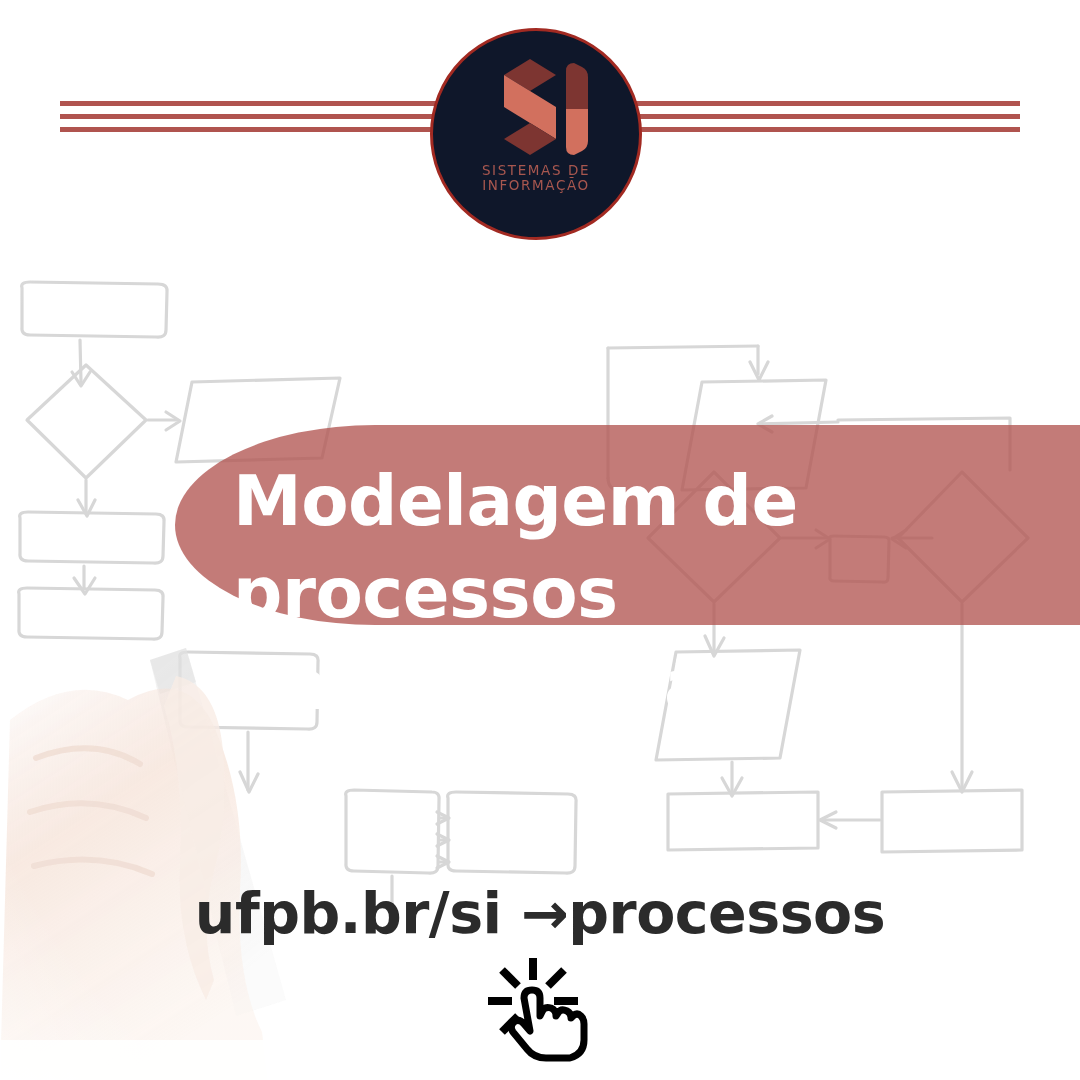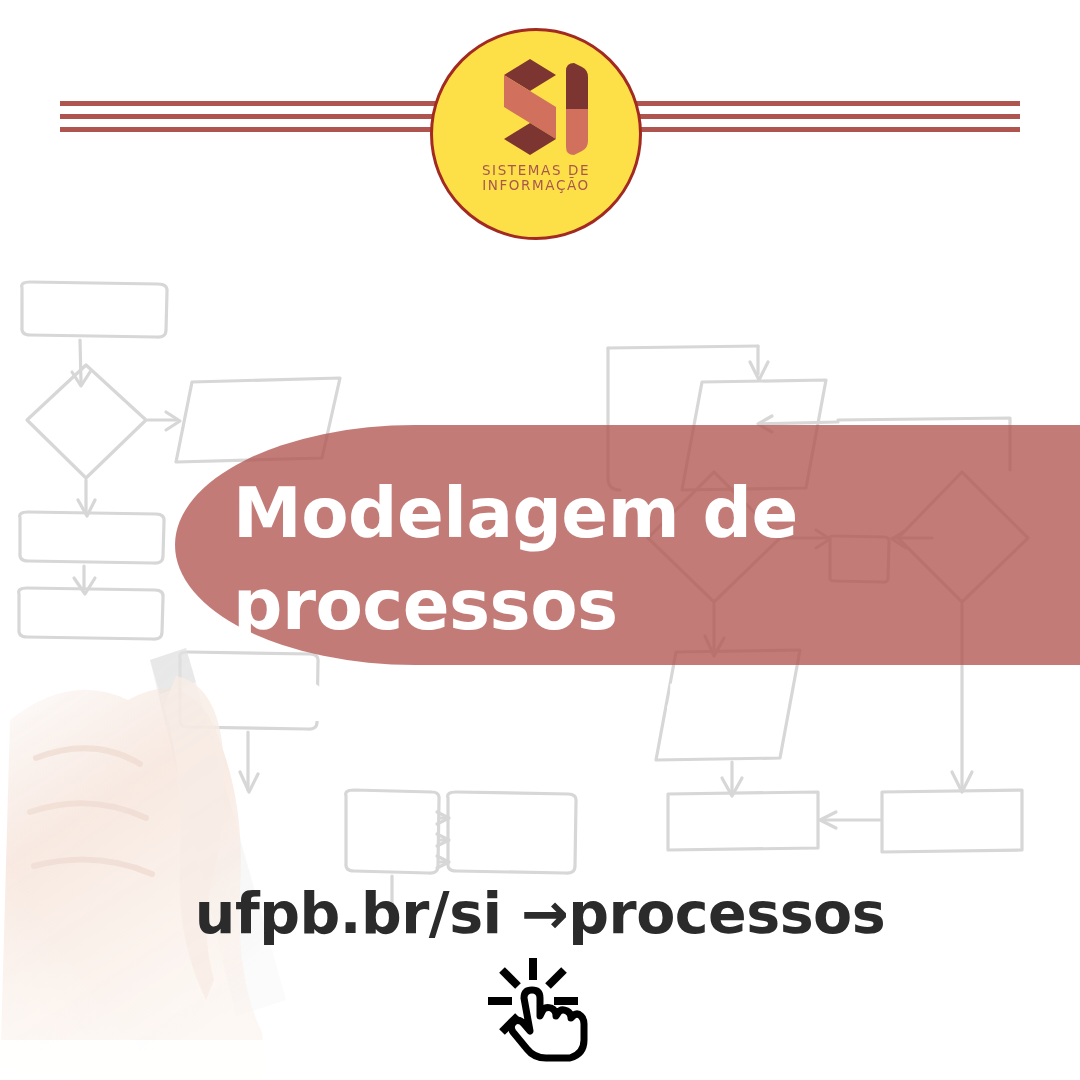--- a/index.html
+++ b/index.html
@@ -48,21 +48,21 @@
   #rule-right-2 { left: 572px; top: 114px; width: 448px; }
   #rule-right-3 { left: 572px; top: 127px; width: 448px; }
 
   #logo-badge {
     position: absolute;
     left: 430px;
     top: 28px;
     width: 212px;
     height: 212px;
     border-radius: 50%;
-    background: #fde047;
+    background: #0f172a;
     border: 3px solid #a22a22;
     box-sizing: border-box;
     z-index: 4;
   }
   #logo-mark {
     position: absolute;
     left: 50%;
     top: 26px;
     transform: translateX(-50%);
     width: 116px;
@@ -82,27 +82,27 @@
     line-height: 15px;
     white-space: pre-line;
   }
 
   
   #title-banner {
     position: absolute;
     left: 175px;
     top: 425px;
     width: 905px;
-    height: 240px;
+    height: 200px;
     background: rgba(178, 86, 82, 0.78);
     border-top-left-radius: 240px 120px;
     border-bottom-left-radius: 240px 120px;
     z-index: 5;
     box-sizing: border-box;
-    padding: 42px 0 0 58px;
+    padding: 30px 0 0 58px;
   }
   #title-text {
     color: #ffffff;
     font-family: "DejaVu Sans", sans-serif;
     font-size: 69px;
     font-weight: bold;
     line-height: 92px;
     letter-spacing: -0.5px;
     white-space: pre-line;
     margin: 0;

